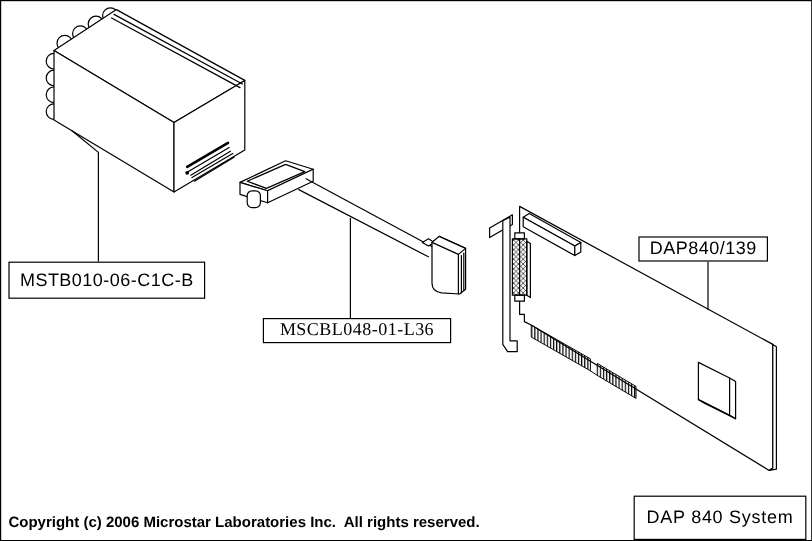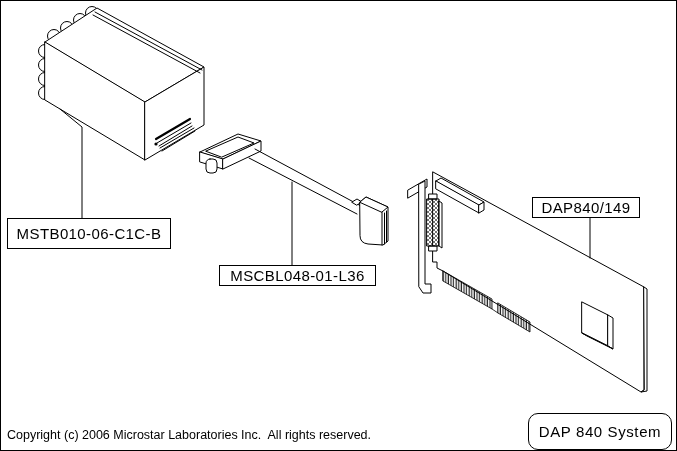--- a/index.html
+++ b/index.html
@@ -138,21 +138,21 @@
         <polygon points="582,302 608,315 608,346 582,333" fill="#fff"></polygon>
         <polygon points="608,315 613,318 613,349 608,346" fill="#fff"></polygon>
         <polygon points="582,333 608,346 613,349 587,336" fill="#fff"></polygon>
       </g>
     </g>
     <line x1="590" y1="218" x2="590" y2="258"></line>
   </svg>
 
   <div class="callout" style="left:6px;top:217px;width:164px;height:31px;">MSTB010-06-C1C-B</div>
 
-  <div class="callout" style="left:218px;top:264px;width:157px;height:21px;">MSCBL048-01-L36</div>
+  <div class="callout" style="left:218px;top:264px;width:157px;height:21px;font-family:Liberation Serif, serif;">MSCBL048-01-L36</div>
 
-  <div class="callout" style="left:531px;top:196px;width:108px;height:21px;">DAP840/149</div>
+  <div class="callout" style="left:531px;top:196px;width:108px;height:21px;">DAP840/139</div>
 
-  <div class="title-block" style="left:527px;top:412px;width:144px;height:37px;border-radius:10px;">DAP 840 System</div>
+  <div class="title-block" style="left:527px;top:412px;width:144px;height:37px;">DAP 840 System</div>
 
-  <div class="copyright" style="left:6px;top:427px;">Copyright (c) 2006 Microstar Laboratories Inc.  All rights reserved.</div>
+  <div class="copyright" style="left:6px;top:427px;font-weight:bold;">Copyright (c) 2006 Microstar Laboratories Inc.  All rights reserved.</div>
 
 </div>
 
 </body></html>

